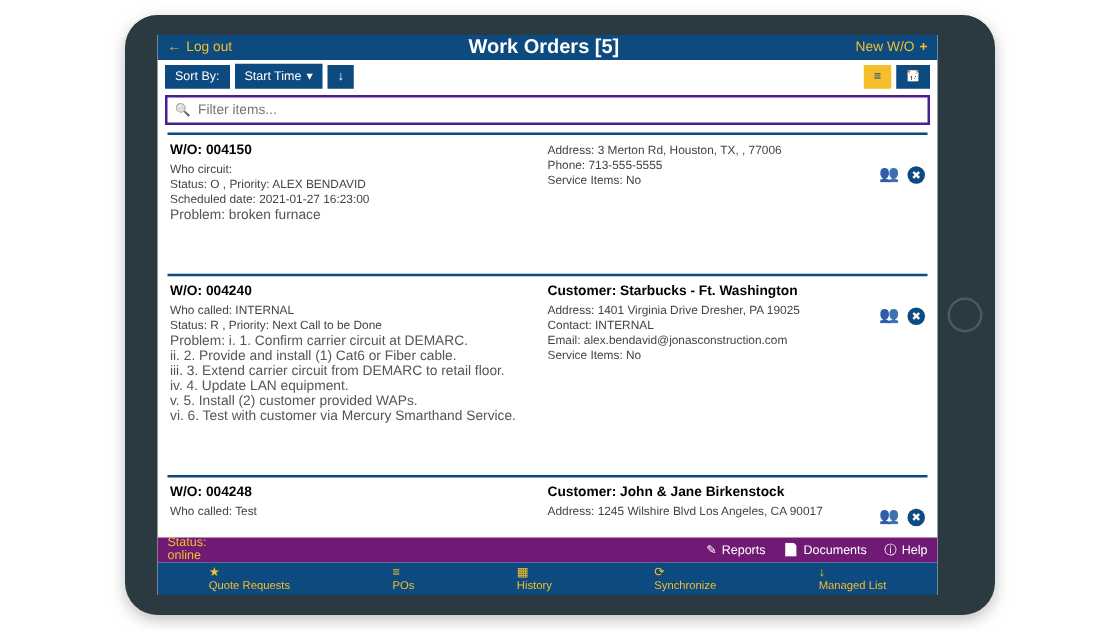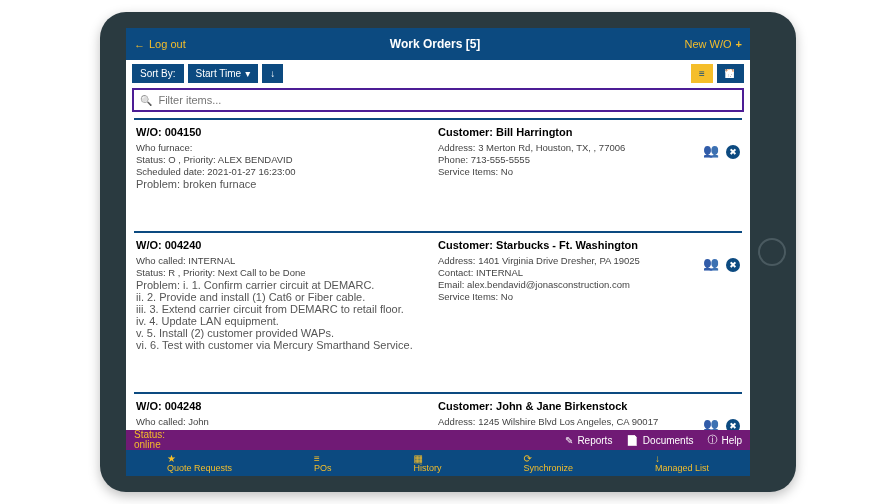--- a/index.html
+++ b/index.html
@@ -5,23 +5,23 @@
   * { box-sizing: border-box; margin: 0; padding: 0; font-family: Arial, Helvetica, sans-serif; }
   body { background: #ffffff; width: 896px; height: 504px; overflow: hidden; }
   .tablet {
     position: absolute; left: 100px; top: 12px; width: 696px; height: 480px;
     background: #2a3a40; border-radius: 26px; box-shadow: 0 4px 12px rgba(0,0,0,.25);
     padding: 16px 46px 16px 26px;
   }
   .home-btn { position: absolute; right: 10px; top: 50%; width: 28px; height: 28px; border: 2px solid #4a5a60; border-radius: 50%; transform: translateY(-50%); }
   .screen { width: 100%; height: 100%; background: #fff; position: relative; overflow: hidden; display:flex; flex-direction:column; }
 
-  .topbar { background: #0c4a80; color: #f5be2a; height: 32px; display:flex; align-items:center; justify-content:space-between; padding: 0 8px; font-size: 11px; }
+  .topbar { background: #0c4a80; color: #f5be2a; height: 20px; display:flex; align-items:center; justify-content:space-between; padding: 0 8px; font-size: 11px; }
   .topbar .left, .topbar .right { display:flex; align-items:center; gap:4px; cursor:pointer; }
-  .page-title { color:#fff; font-weight:bold; font-size:12px; }
+  .page-title { color:#fff; font-weight:bold; font-size:16px; }
 
   .toolbar { height: 26px; display:flex; align-items:center; gap:4px; padding: 3px 6px; }
   .btn { background:#0c4a80; color:#fff; font-size:10px; padding:4px 8px; border:none; cursor:pointer; display:flex; align-items:center; gap:4px; }
   .btn.yellow { background:#f5be2a; color:#0c4a80; }
   .spacer { flex:1; }
 
   .search { margin: 2px 6px 4px; border:2px solid #4c1d95; display:flex; align-items:center; padding:4px 6px; }
   .search input { border:none; outline:none; font-size:11px; flex:1; color:#555; }
   .search .icon { color:#aaa; margin-right:6px; font-size:11px; }
 
@@ -102,27 +102,26 @@
     <div class="search">
       <span class="icon mag"></span>
       <input placeholder="Filter items..." style="">
     </div>
 
     <div class="list">
       <div class="list-inner" id="wo-container">
           <div class="wo">
             <div class="half">
               <div class="title">W/O: 004150</div>
-              <div class="line">Who furnace:</div>
+              <div class="line">Who circuit:</div>
               <div class="line">Status: O , Priority: ALEX BENDAVID</div>
               <div class="line">Scheduled date: 2021-01-27 16:23:00</div>
               <div class="line problem" style="white-space: pre-line;">Problem: broken furnace</div>
             </div>
             <div class="half right">
-              <div class="title">Customer: Bill Harrington</div>
               <div class="line">Address: 3 Merton Rd, Houston, TX, , 77006</div>
               <div class="line">Phone: 713-555-5555</div>
               <div class="line">Service Items: No</div>
             </div>
             <div class="actions">
               <span class="people"></span>
               <span class="xcirc"></span>
             </div>
           </div>
           <div class="wo">
@@ -145,21 +144,21 @@
               <div class="line">Service Items: No</div>
             </div>
             <div class="actions">
               <span class="people"></span>
               <span class="xcirc"></span>
             </div>
           </div>
           <div class="wo">
             <div class="half">
               <div class="title">W/O: 004248</div>
-              <div class="line">Who called: John</div>
+              <div class="line">Who called: Test</div>
             </div>
             <div class="half right">
               <div class="title">Customer: John &amp; Jane Birkenstock</div>
               <div class="line">Address: 1245 Wilshire Blvd Los Angeles, CA 90017</div>
             </div>
             <div class="actions">
               <span class="people"></span>
               <span class="xcirc"></span>
             </div>
           </div>

